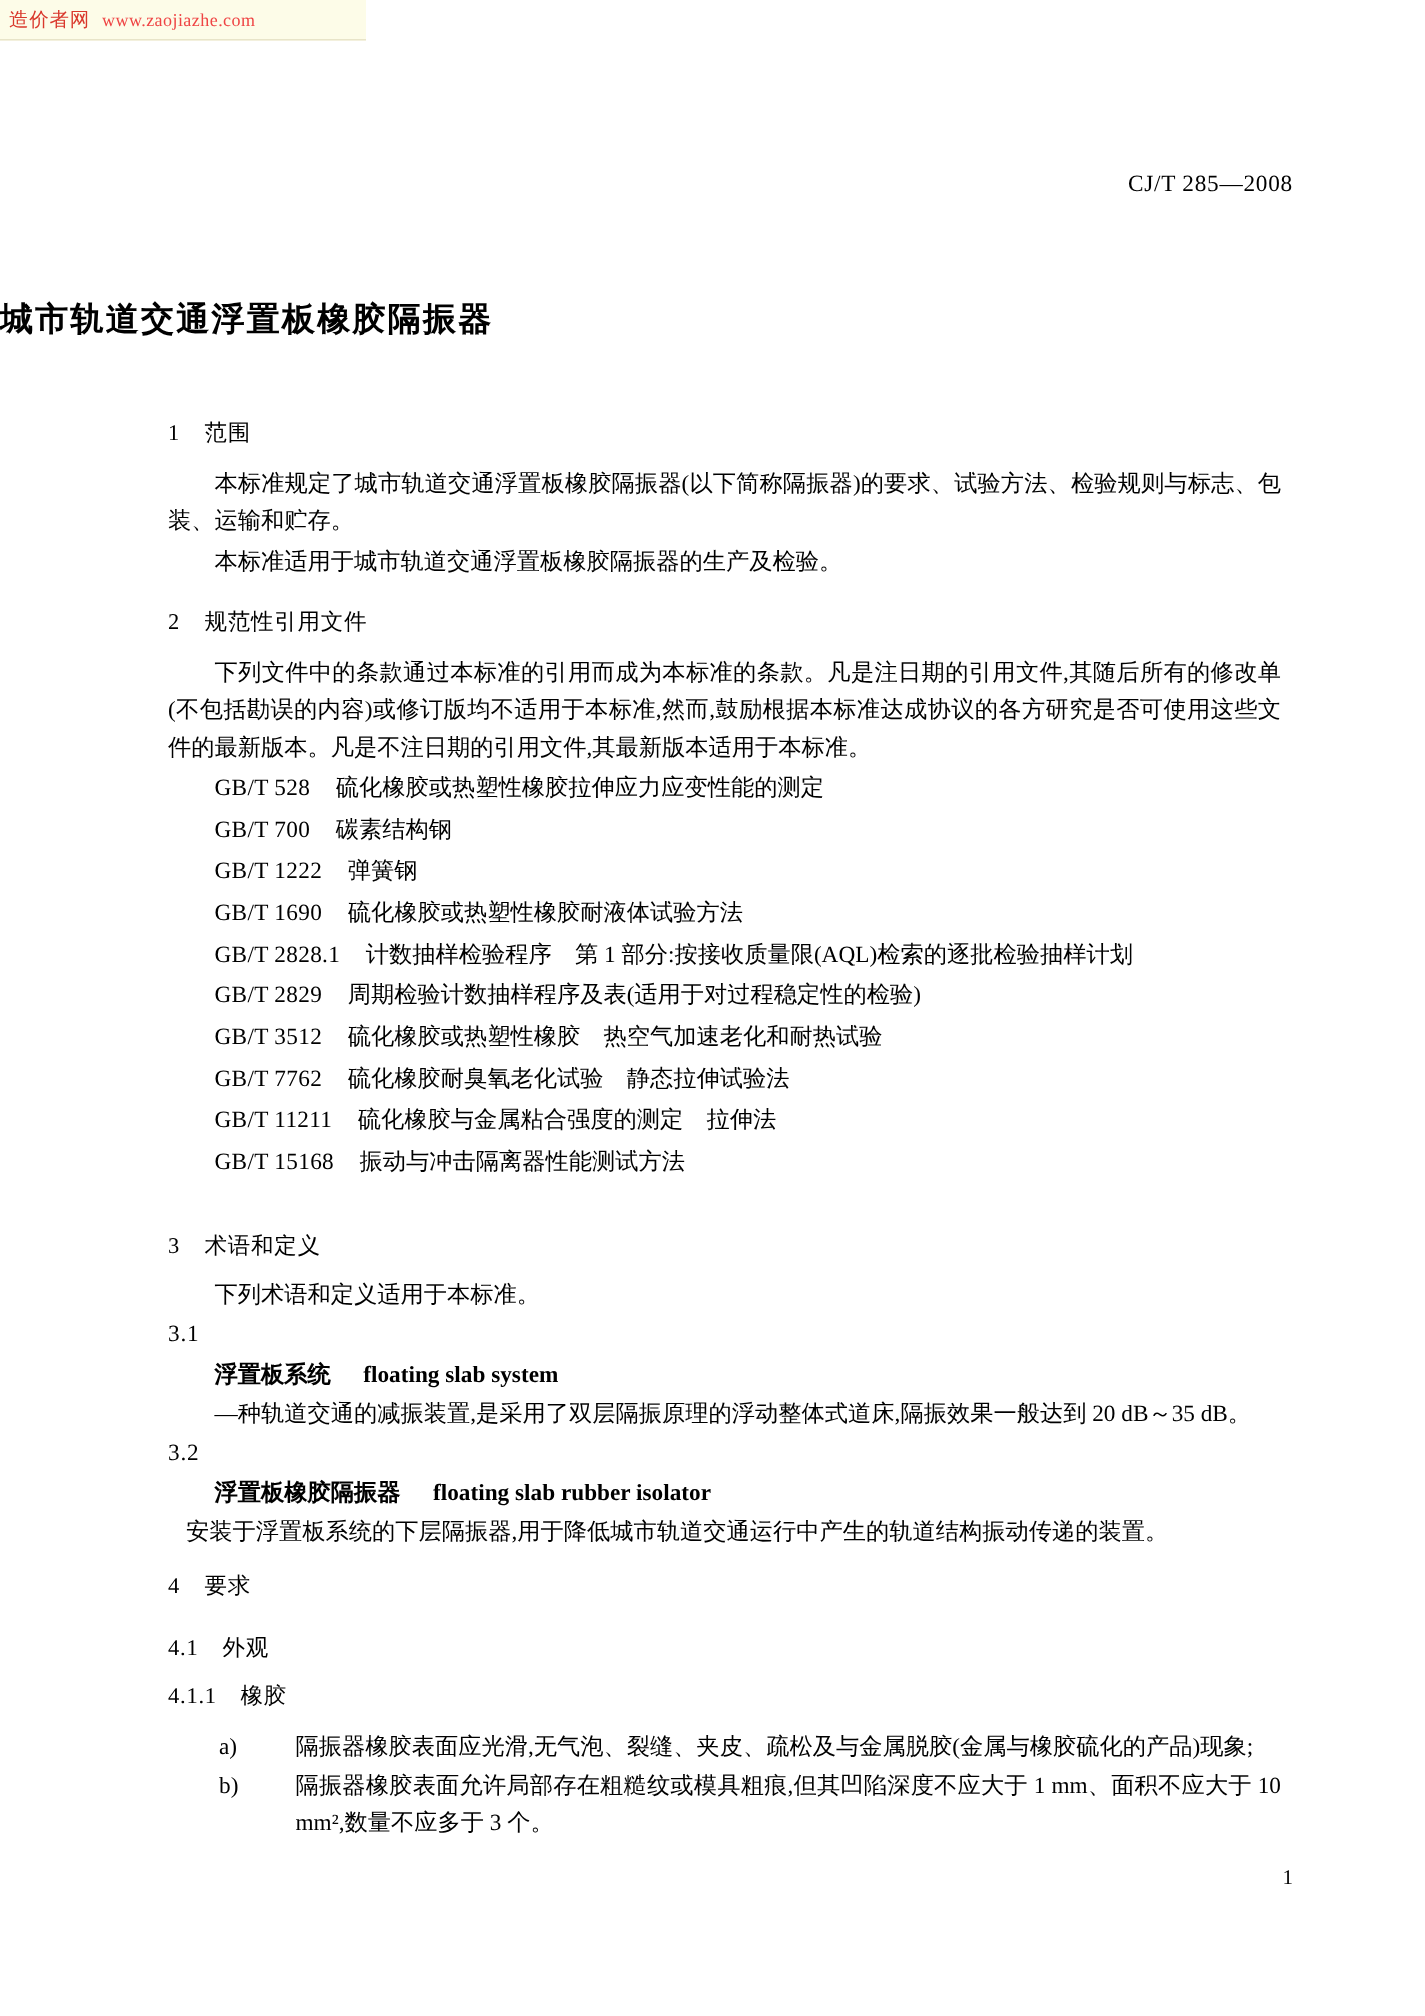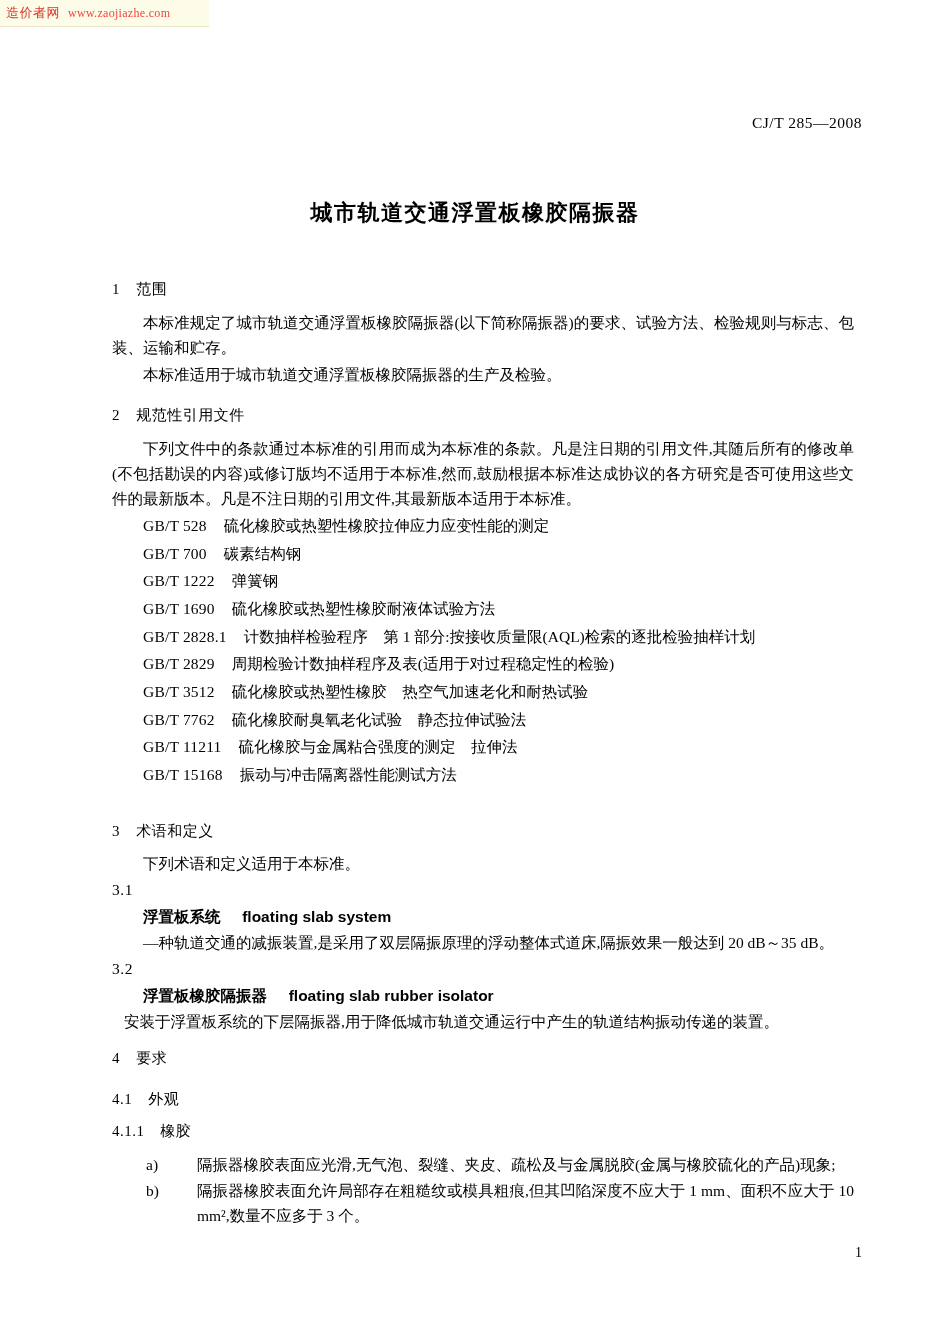--- a/index.html
+++ b/index.html
@@ -16,21 +16,21 @@
     width: 950px;
     height: 1344px;
     background: #ffffff;
     overflow: hidden;
   }
   
   .watermark {
     position: absolute;
     left: 0;
     top: 0;
-    width: 209px;
+    width: 244px;
     height: 27px;
     background: #fdfce8;
     border-bottom: 1px solid #e8e4c8;
     display: flex;
     align-items: center;
     gap: 8px;
     padding-left: 6px;
     box-sizing: border-box;
   }
   .watermark .wm-cn {
@@ -62,21 +62,20 @@
     font-size: 15.5px;
     letter-spacing: 0.5px;
     font-family: "Liberation Serif", serif;
   }
 
   .doc-title {
     position: absolute;
     left: 0;
     right: 0;
     top: 198px;
-    text-align: center;
     font-size: 22px;
     font-weight: bold;
     letter-spacing: 1.5px;
   }
 
   .body-area {
     position: absolute;
     left: 112px;
     top: 278px;
     width: 742px;
@@ -130,21 +129,21 @@
   }
   .ref-item .sp { display: inline-block; width: 1.1em; }
 
   .term-line {
     margin: 0 0 1px 0;
     text-indent: 2em;
     font-weight: bold;
   }
   .term-line .en {
     font-weight: bold;
-    font-family: Liberation Sans, sans-serif;
+    font-family: Liberation Serif, serif;
   }
   .term-line .sp2 { display: inline-block; width: 1.4em; }
 
   .list-ab {
     margin: 2px 0 0 0;
     padding: 0;
   }
   .li-row {
     display: flex;
     margin: 0 0 1px 0;

